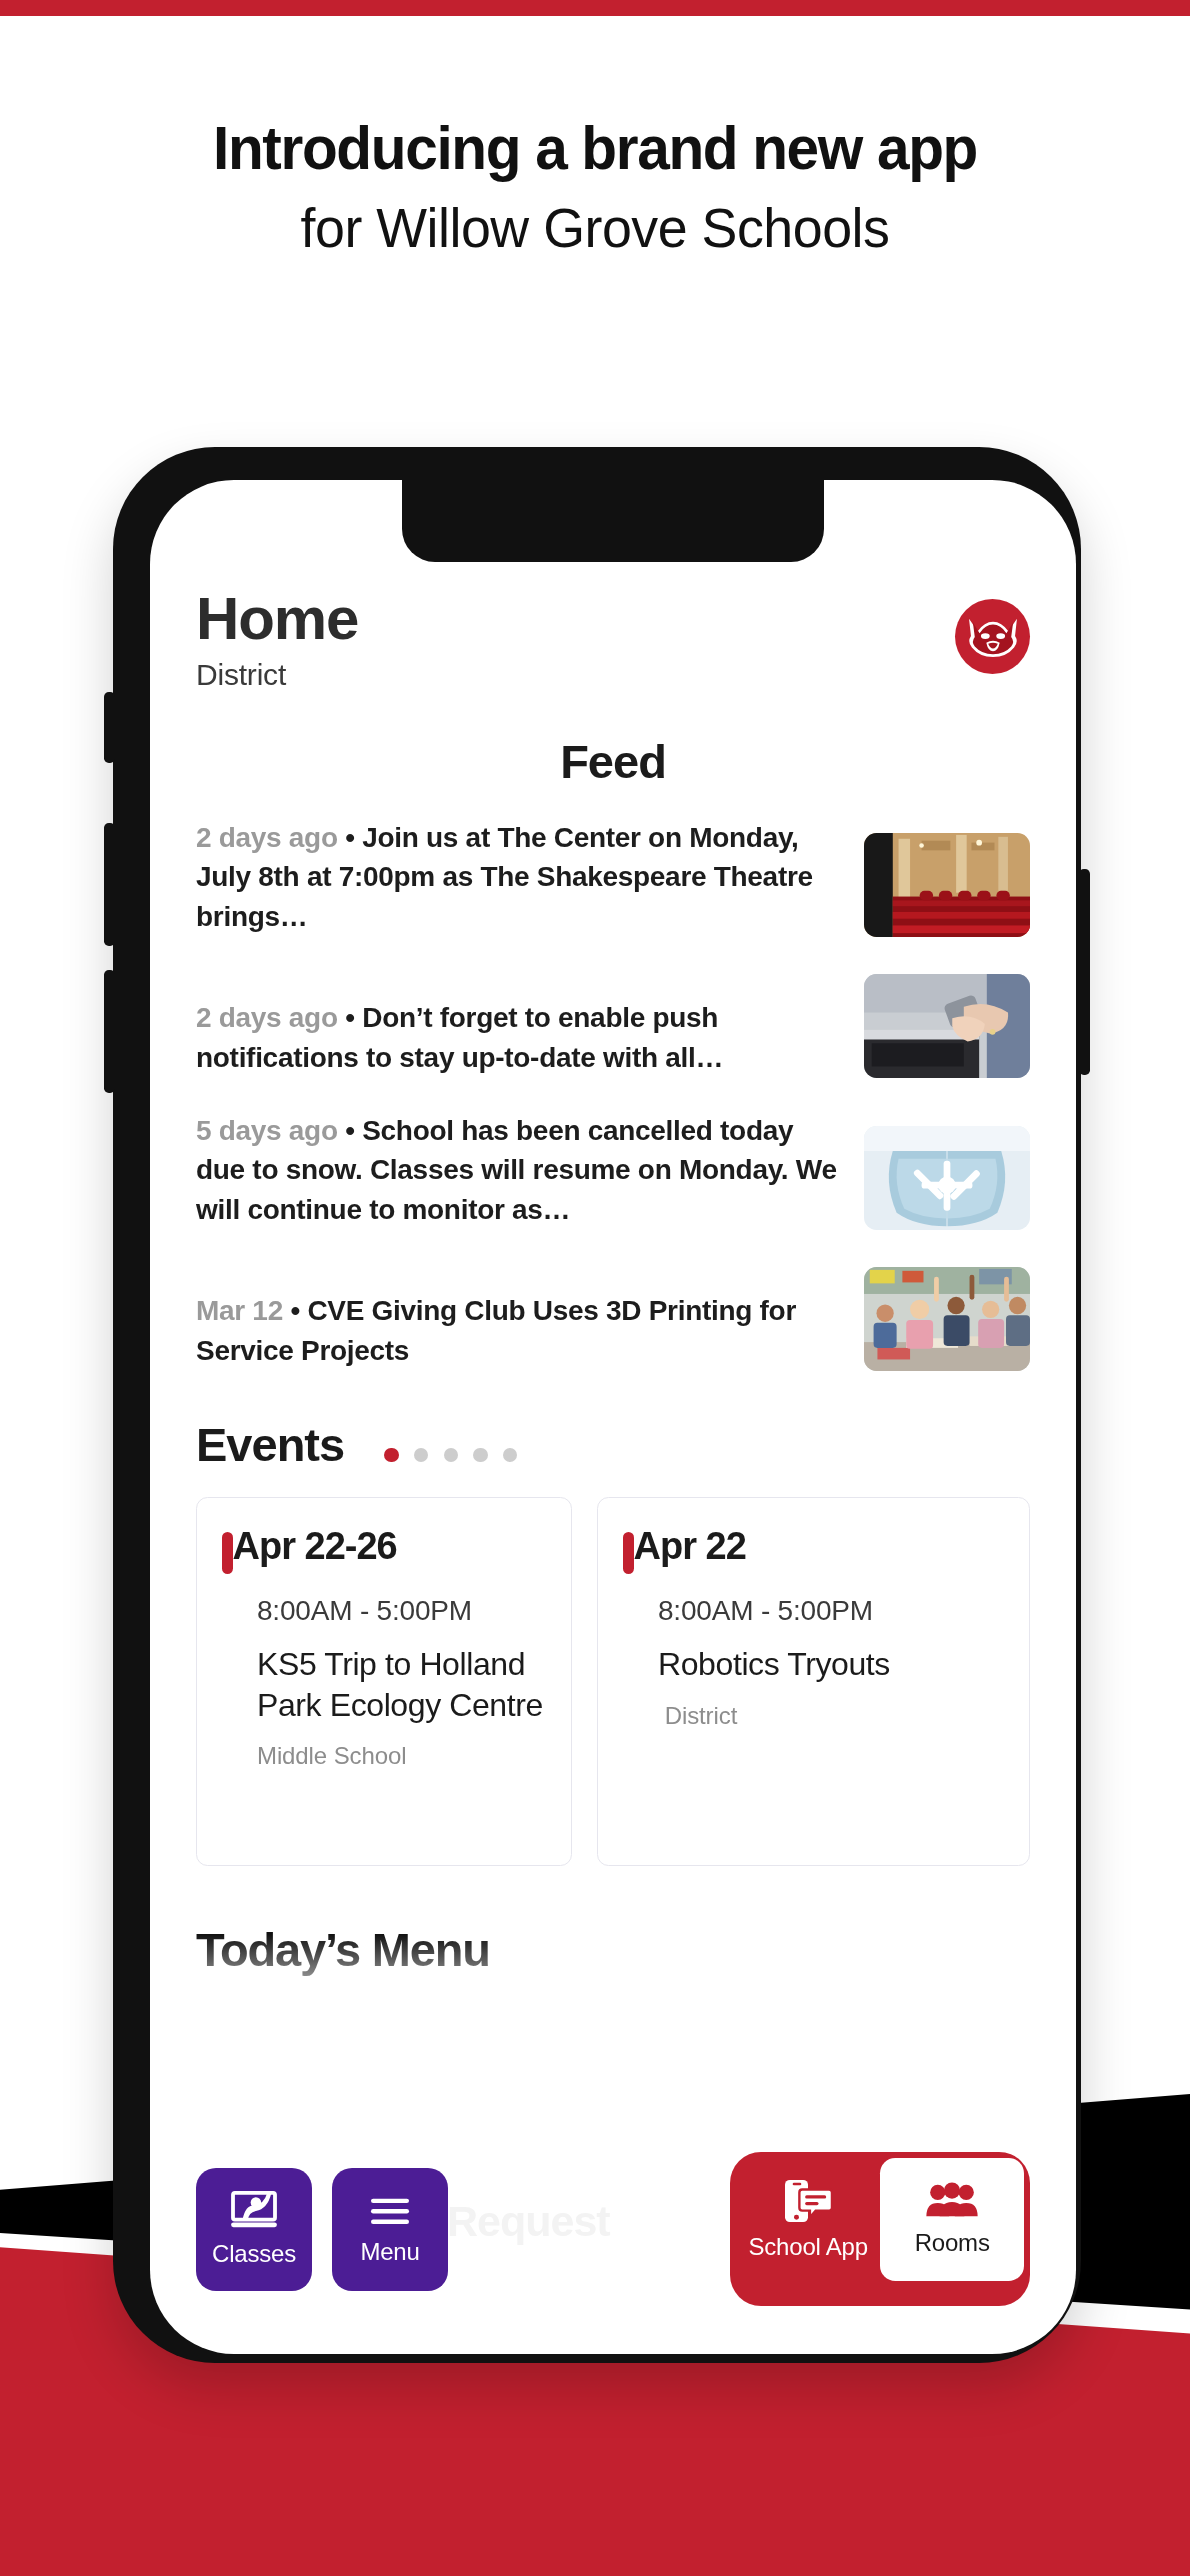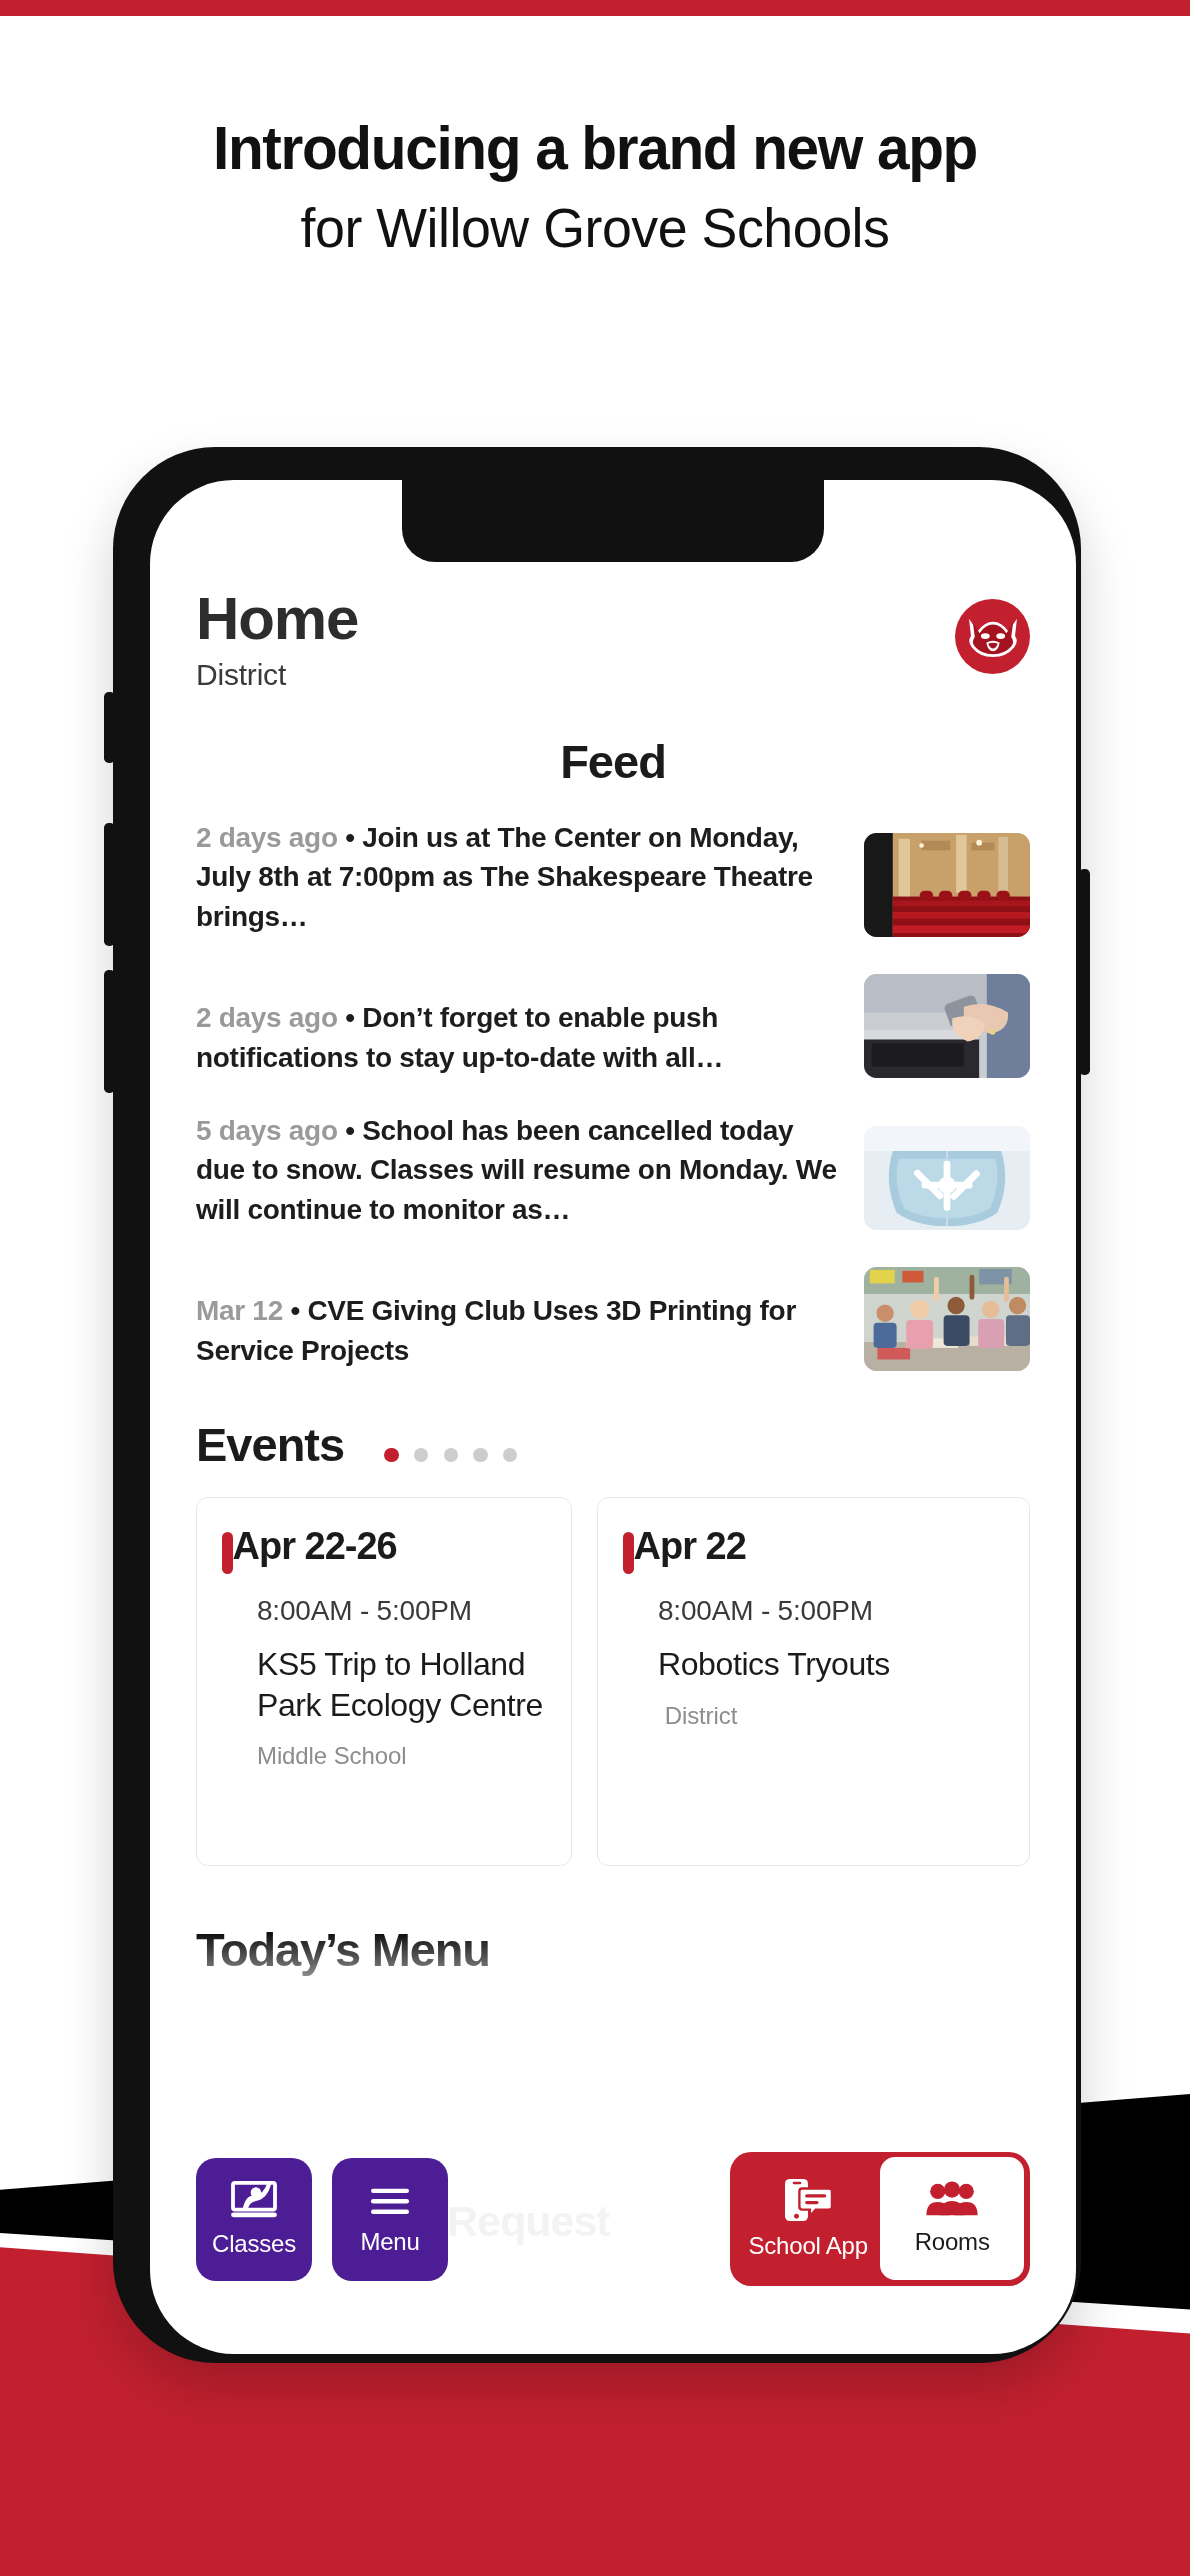--- a/index.html
+++ b/index.html
@@ -141,23 +141,23 @@
     position:absolute; left:46px; top:1672px;
     width:834px; display:flex; align-items:center;
   }
   .nav-tile {
     width:116px; height:123px; border-radius:20px; background:#4c1d95;
     display:flex; flex-direction:column; align-items:center; justify-content:center;
     gap:8.6px; margin-right:20px;
   }
   .nav-tile .nav-label { font-size:24px; color:#ffffff; letter-spacing:-0.2px; }
   .nav-group {
-    margin-left:auto; display:flex; align-items:flex-end;
-    background:#c2202f; border-radius:21px; padding:5.8px;
-    height:134px;
+    margin-left:auto; display:flex; align-items:flex-start;
+    background:#c2202f; border-radius:31px; padding:5.8px;
+    height:154px;
   }
   .nav-group-item {
     width:144px; height:123px; border-radius:15.3px;
     display:flex; flex-direction:column; align-items:center; justify-content:center; gap:8.6px;
   }
   .nav-group-item .nav-label { font-size:24px; color:#ffffff; letter-spacing:-0.2px; }
   .nav-group-item.active { background:#ffffff; }
   .nav-group-item.active .nav-label { color:#1b1b1b; }
   .nav-icon { display:block; }
 </style>

